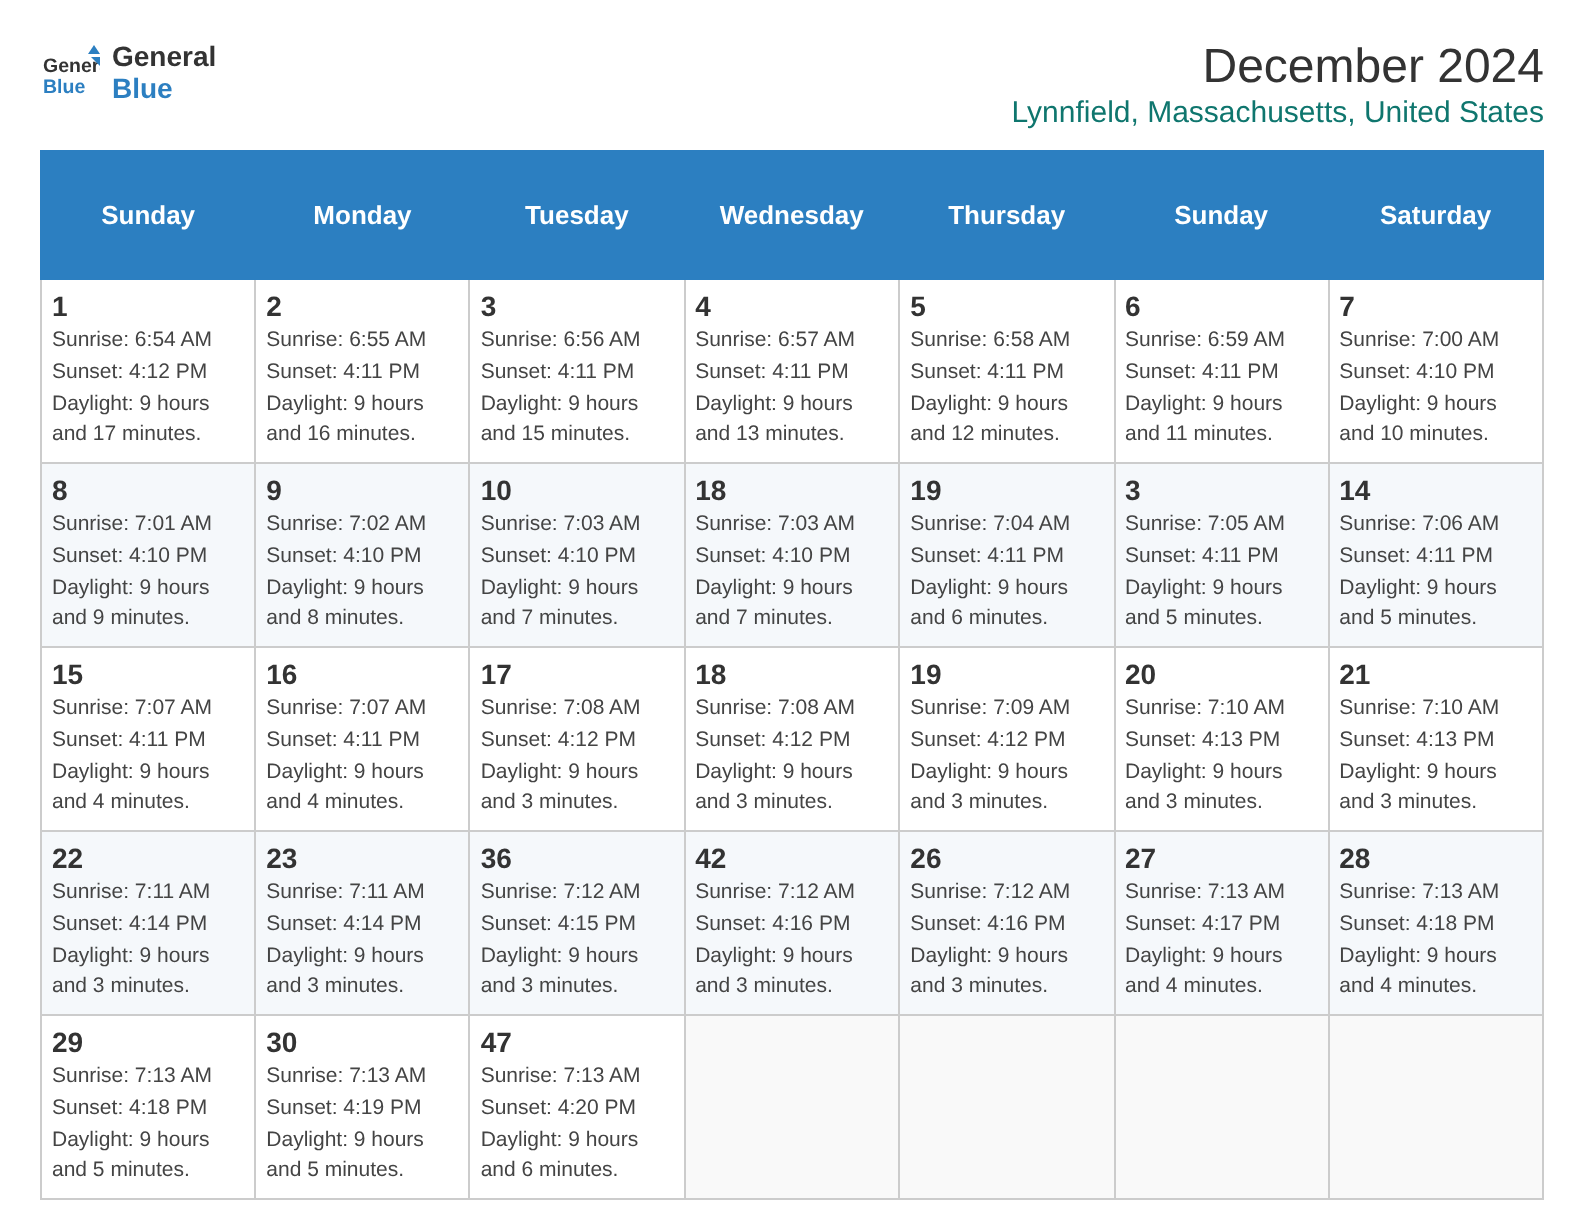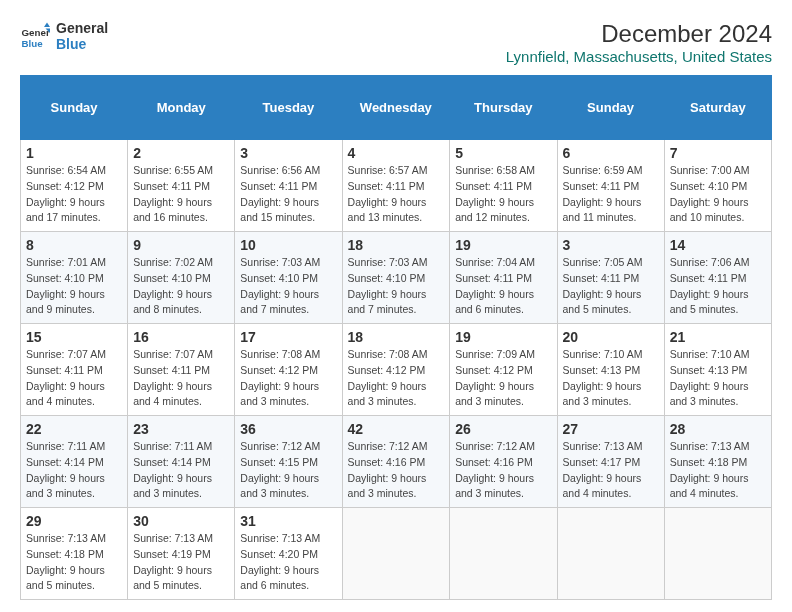--- a/index.html
+++ b/index.html
@@ -356,21 +356,21 @@
       </td>
         <td>
         <span class="day-number">30</span>
         <div class="day-detail">
           Sunrise: 7:13 AM<br>
           Sunset: 4:19 PM<br>
           Daylight: 9 hours and 5 minutes.
         </div>
       </td>
         <td>
-        <span class="day-number">31</span>
+        <span class="day-number">47</span>
         <div class="day-detail">
           Sunrise: 7:13 AM<br>
           Sunset: 4:20 PM<br>
           Daylight: 9 hours and 6 minutes.
         </div>
       </td>
         <td class="empty-cell"></td>
         <td class="empty-cell"></td>
         <td class="empty-cell"></td>
         <td class="empty-cell"></td>

